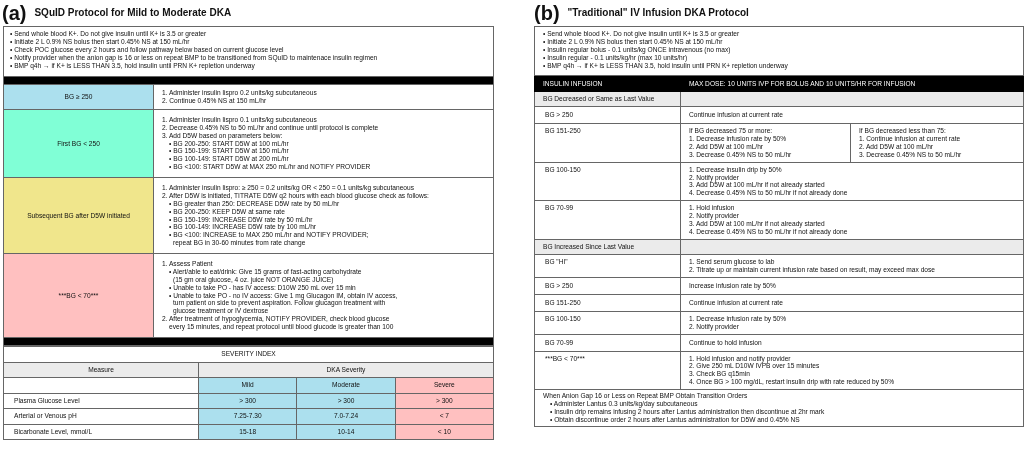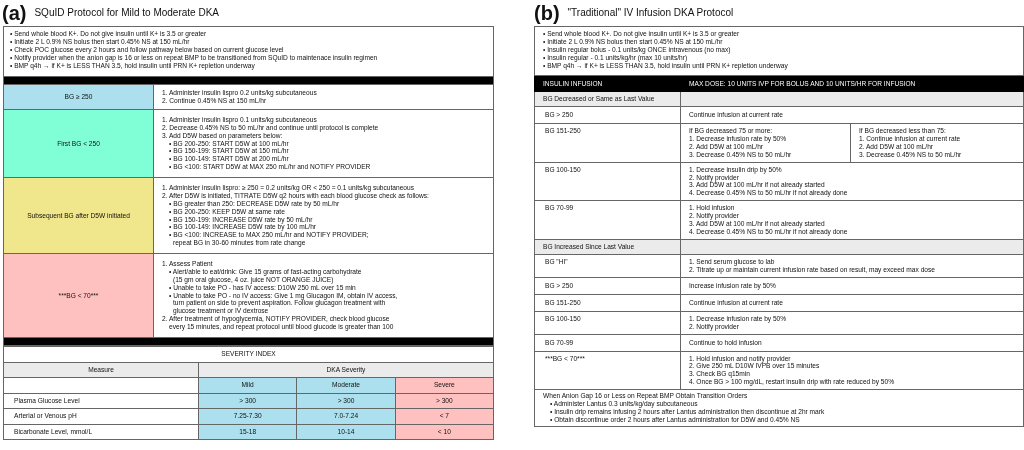--- a/index.html
+++ b/index.html
@@ -3,21 +3,21 @@
 <meta charset="utf-8">
 <style>
   * { box-sizing: border-box; margin: 0; padding: 0; }
   html, body { width: 1024px; height: 450px; background: #ffffff; overflow: hidden; }
   body { font-family: "Liberation Sans", sans-serif; color: #111; font-size: 6.6px; line-height: 1.2; position: relative; }
   .panel { position: absolute; top: 0; }
   #panel-a { left: 0; width: 500px; }
   #panel-b { left: 512px; width: 512px; }
   .title-row { height: 26px; display: flex; align-items: center; }
   .letter { font-size: 20px; font-weight: bold; margin-right: 8px; }
-  .title { font-size: 10px; font-weight: normal; }
+  .title { font-size: 10px; font-weight: bold; }
   #panel-a .letter { margin-left: 2px; }
   #panel-b .letter { margin-left: 22px; }
   table { border-collapse: collapse; width: 100%; table-layout: fixed; }
   td { border: 1px solid #666; vertical-align: top; }
   .bullets { padding: 3px 6px 3px 6px; }
   .bullets div { white-space: nowrap; }
   .black-bar { background: #000; }
   .cond { text-align: center; vertical-align: middle; }
   .steps { padding: 3px 8px 3px 8px; }
   .steps div { white-space: nowrap; }

